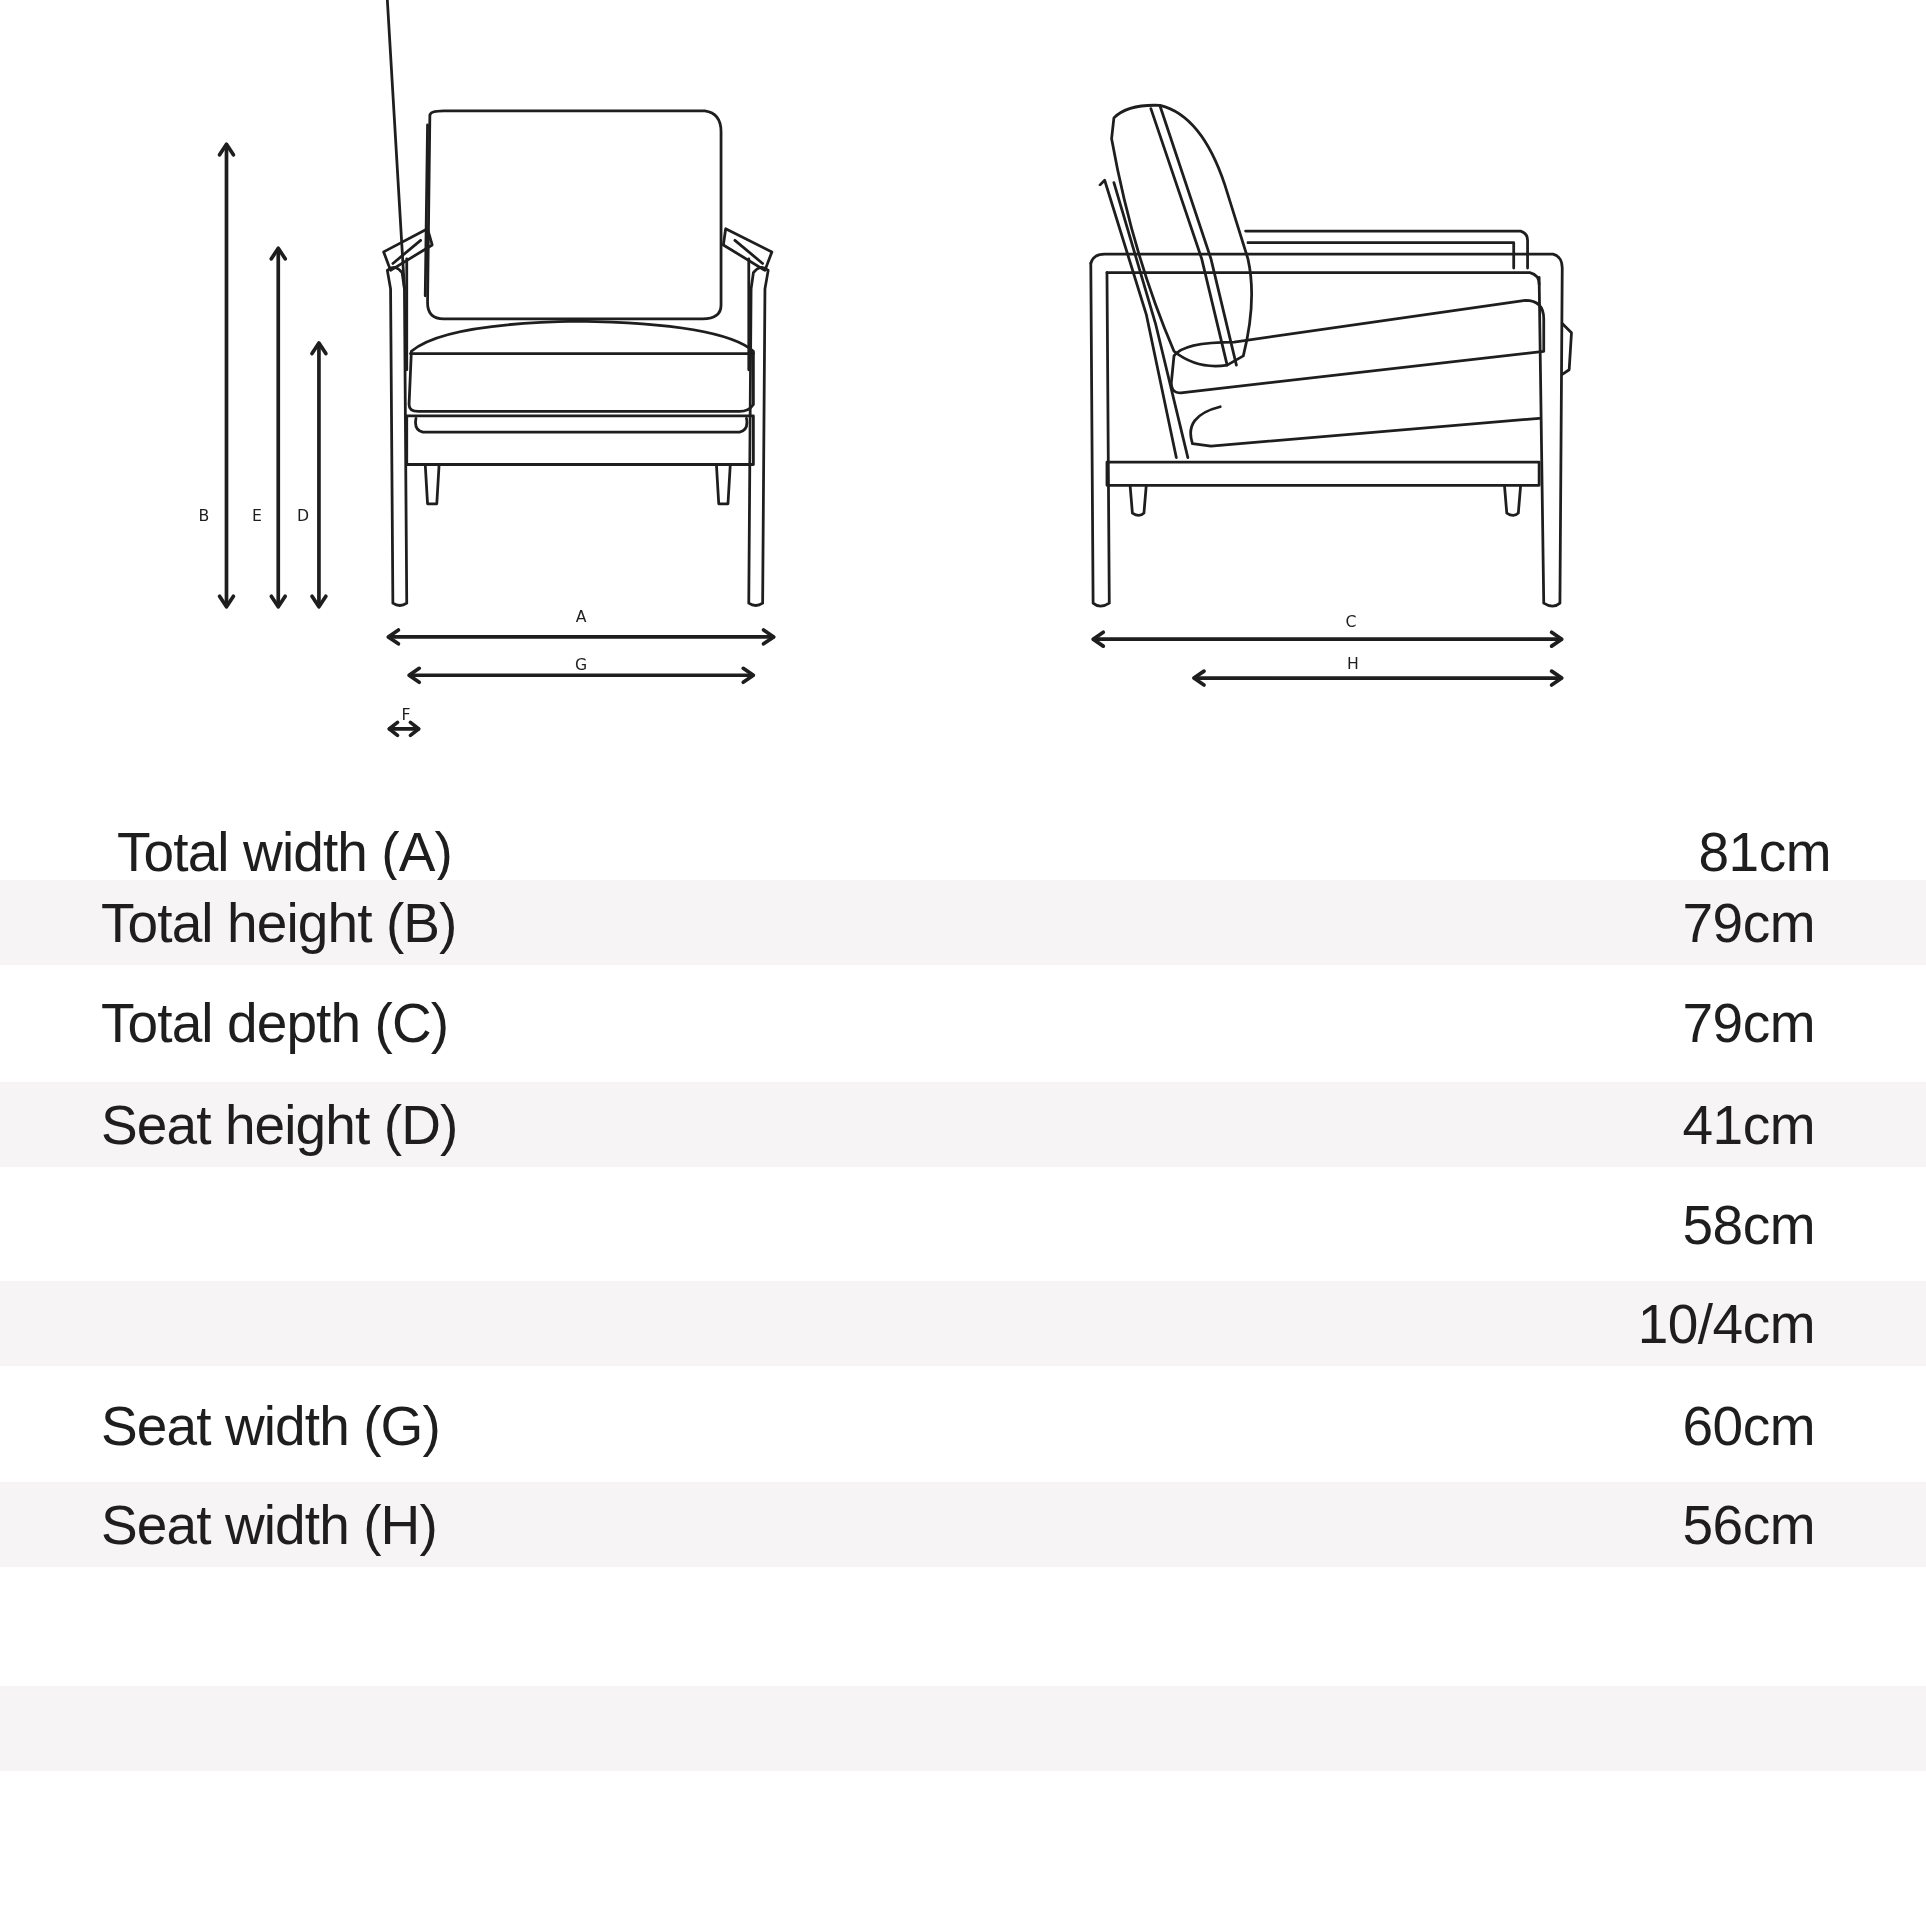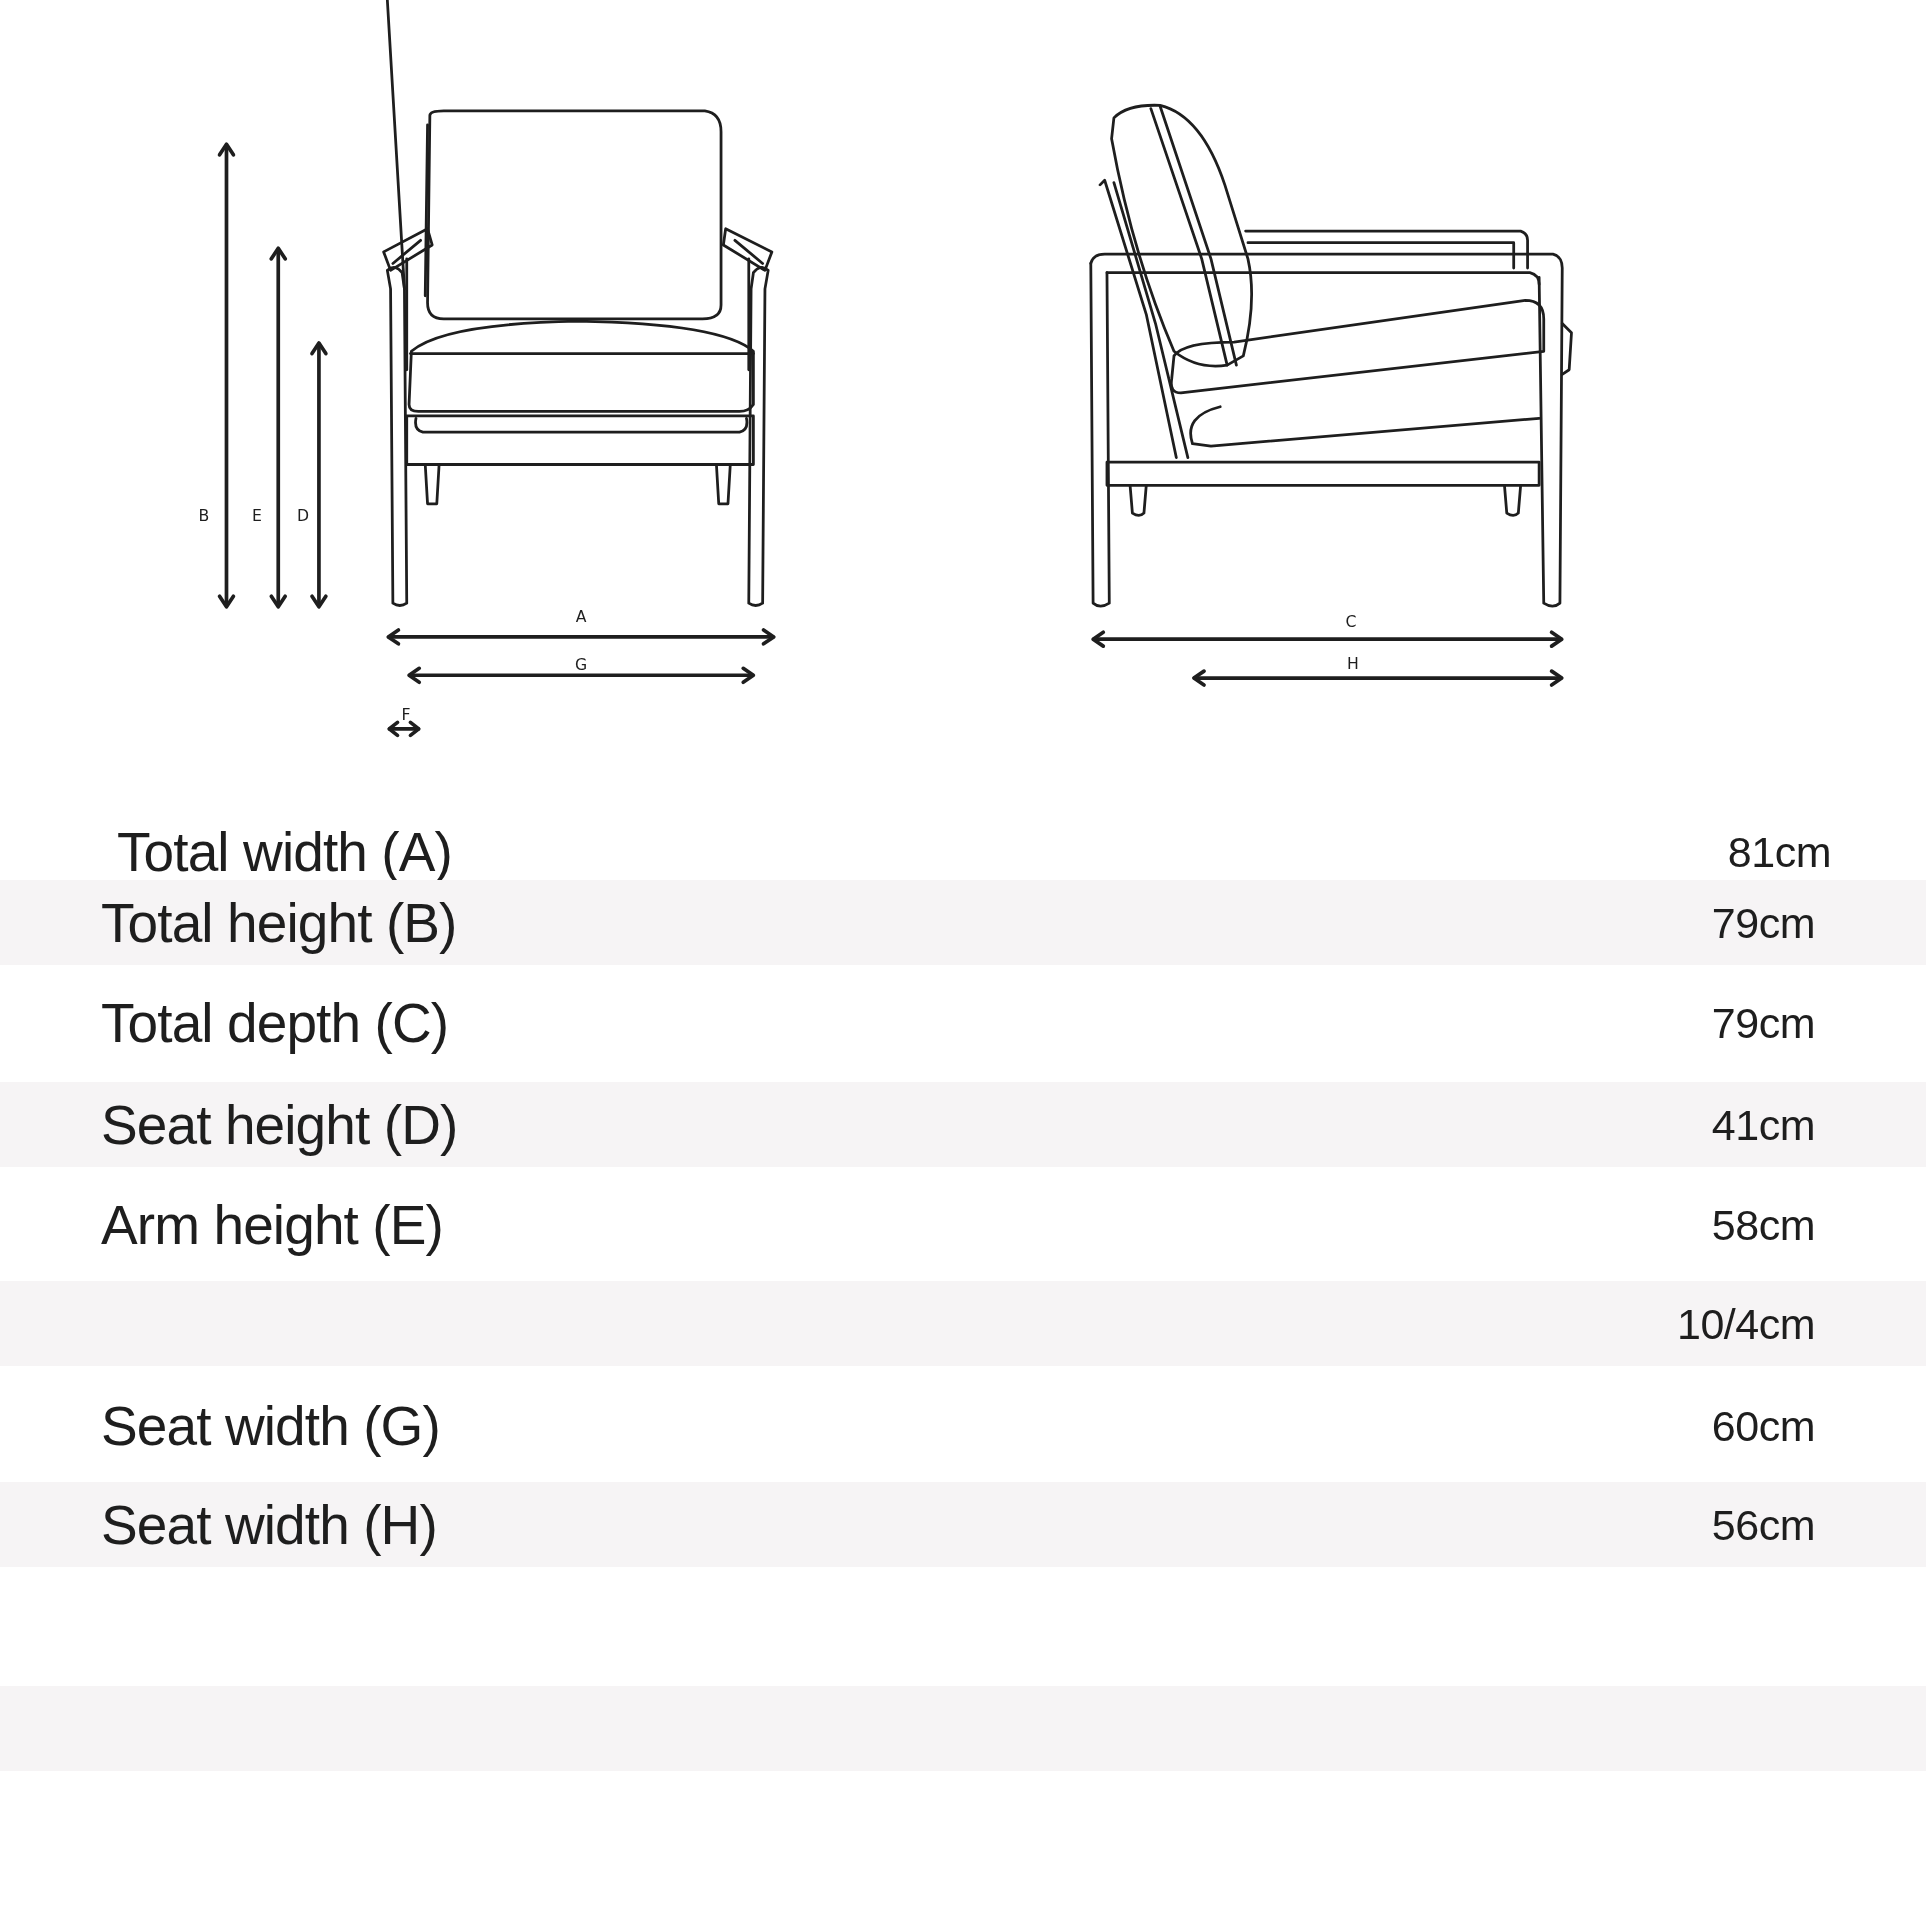--- a/index.html
+++ b/index.html
@@ -6,21 +6,21 @@
   body { width:1926px; height:1926px; position:relative; overflow:hidden;
          font-family:"Liberation Sans", sans-serif; color:#1e1e1e; }
   .diagram { position:absolute; left:0; top:0; width:1926px; height:758px; }
   .diagram svg { position:absolute; left:0; top:0; }
   .dim-label { position:absolute; font-family:"DejaVu Sans", sans-serif; font-size:15.7px; color:#1e1e1e; transform:translate(-50%,-50%); }
   .row { position:absolute; left:0; width:1926px; height:85px; }
   .row.stripe { background:#f6f4f5;text-decoration:underline; }
   .row .label { position:absolute; left:101px; top:50%; transform:translateY(-50%);
                 font-size:55px; letter-spacing:-0.9px; white-space:nowrap; }
   .row .value { position:absolute; right:111px; top:50%; transform:translateY(-50%);
-                font-size:43px; letter-spacing:-0.5px; white-space:nowrap; }
+                font-size:55px; letter-spacing:-0.5px; white-space:nowrap; }
 </style>
 </head>
 <body>
 
 <div class="diagram">
   <svg width="1926" height="758" viewBox="0 0 4167 1640" fill="none" stroke="#1e1e1e" stroke-width="6" stroke-linecap="round" stroke-linejoin="round">
     <defs>
       <marker id="ah" markerWidth="10" markerHeight="10" refX="5" refY="5" orient="auto-start-reverse" markerUnits="userSpaceOnUse" viewBox="0 0 10 10">
       </marker>
     </defs>
@@ -144,21 +144,20 @@
   </div>
   <div class="row" style="top:980px;text-align:center;">
     <span class="label">Total depth (C)</span>
     <span class="value">79cm</span>
   </div>
   <div class="row stripe" style="top:1082px;">
     <span class="label">Seat height (D)</span>
     <span class="value">41cm</span>
   </div>
   <div class="row" style="top:1182px;">
-    <span class="label">Arm height (E)</span>
     <span class="value">58cm</span>
   </div>
   <div class="row stripe" style="top:1281px;">
     <span class="value">10/4cm</span>
   </div>
   <div class="row" style="top:1383px;">
     <span class="label">Seat width (G)</span>
     <span class="value">60cm</span>
   </div>
   <div class="row stripe" style="top:1482px;">

